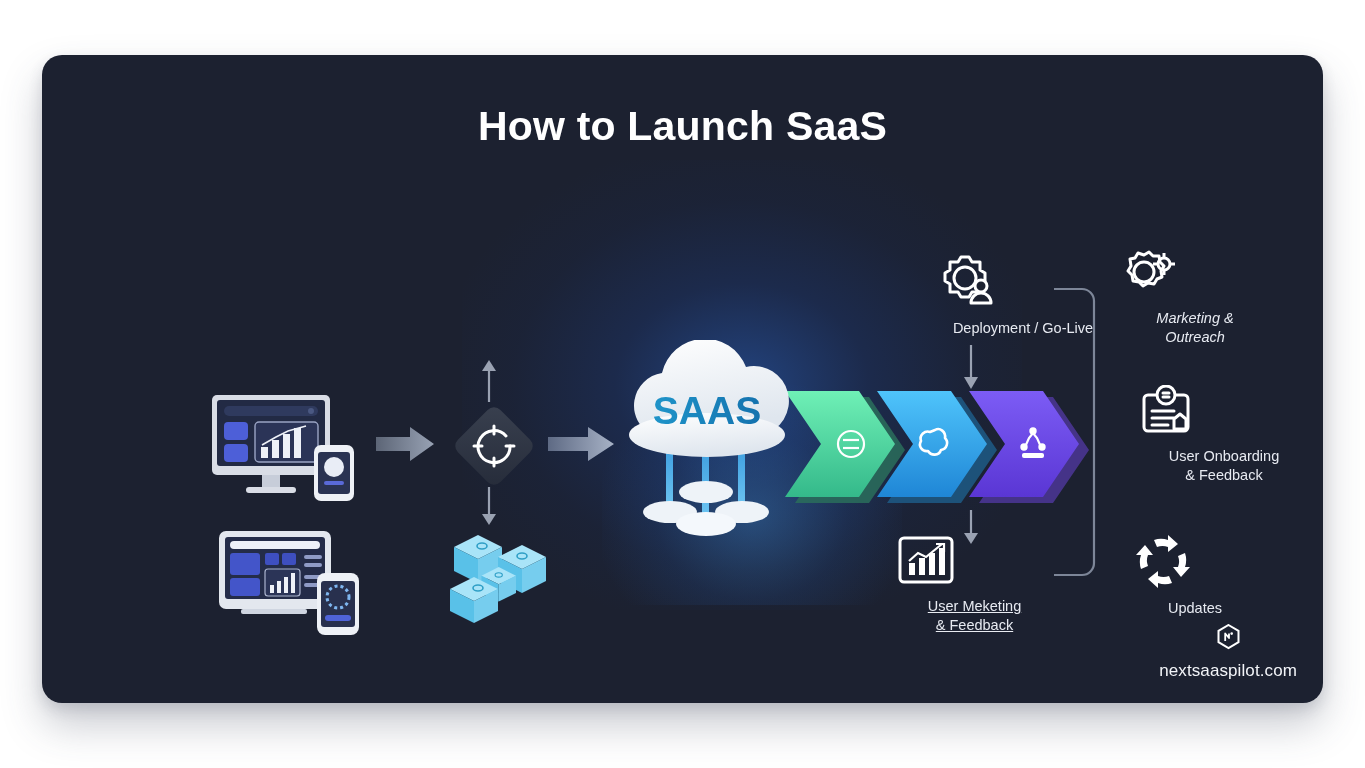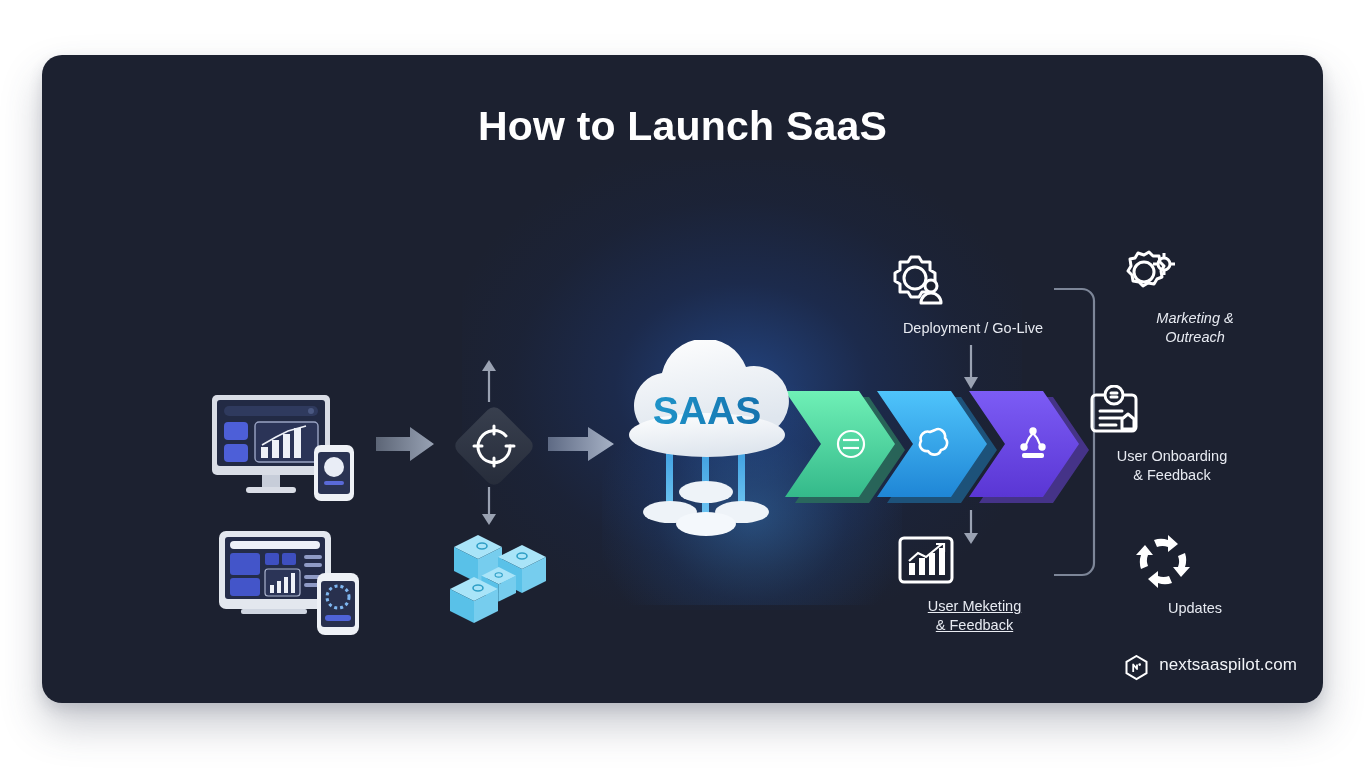--- a/index.html
+++ b/index.html
@@ -43,24 +43,24 @@
     font-size: 41px; font-weight: bold; letter-spacing: .2px;
   }
 
   
   .node { position: absolute; text-align: center; color: #e9ecf2; }
   .node .lbl { font-size: 14.5px; line-height: 1.33; color:#e7eaf1; white-space: pre-line; }
   .node .ico { display:block; margin: 0 auto 10px; }
 
   .n-product  { left: 128px;  top: 200px; width: 210px; }
   .n-testing  { left: 382px;  top: 205px; width: 145px; }
-  .n-deploy   { left: 846px;  top: 198px; width: 170px; }
+  .n-deploy   { left: 896px;  top: 198px; width: 170px; }
   .n-usermkt  { left: 855px;  top: 480px; width: 155px; text-decoration: underline; }
   .n-mktout   { left: 1078px; top: 192px; width: 150px; font-style: italic; }
-  .n-onboard  { left: 1044px; top: 330px; width: 172px; }
+  .n-onboard  { left: 1096px; top: 330px; width: 172px; }
   .n-updates  { left: 1092px; top: 478px; width: 122px; }
 
   .n-product .lbl { font-size: 15px; }
   .n-deploy  .lbl { font-size: 14.5px; white-space: nowrap; }
 
   
   .dev { position:absolute; }
   .d-top { left: 168px; top: 338px; }
   .d-bot { left: 175px; top: 472px; }
 
@@ -81,21 +81,21 @@
   .ta-up   { left: 436px; top: 303px; }
   .ta-down { left: 436px; top: 432px; }
   .ta-dep  { left: 918px; top: 290px; }
   .ta-umk  { left: 918px; top: 455px; }
 
   .bracket { position:absolute; left: 1010px; top: 232px; }
 
   
   .footer {
     position:absolute; right: 26px; bottom: 22px;
-    display:flex; gap: 11px;
+    display:flex; align-items:center; gap: 11px; flex-direction: column;
   }
   .footer .fname { color:#f2f4f8; font-size: 17px; letter-spacing:.1px; }
 
   svg { display:block; }
 </style>
 </head>
 <body>
 
 <div id="stage">
 

